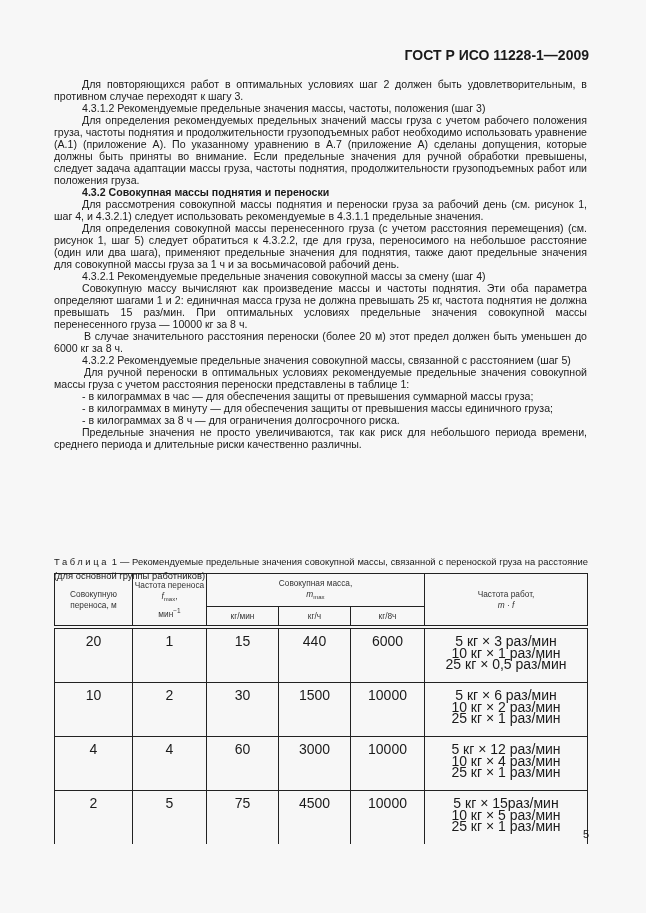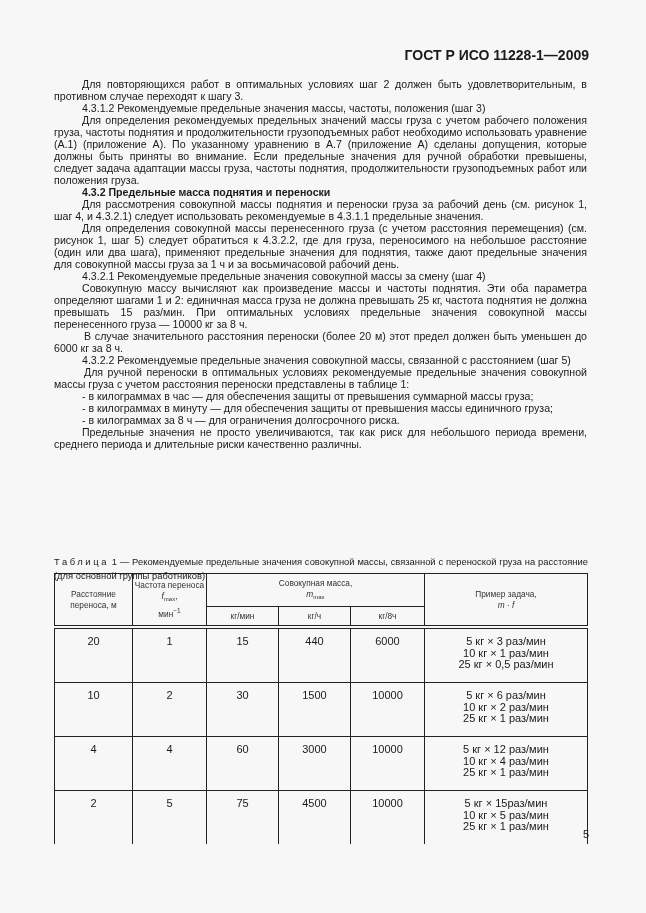--- a/index.html
+++ b/index.html
@@ -36,40 +36,40 @@
   table.t1 col.c6 { width: 163px; }
   table.t1 th, table.t1 td {
     border: 1.3px solid #222; text-align: center; vertical-align: top; font-weight: normal;
     padding: 0;
   }
   table.t1 thead th { color: #333; font-size: 8.3px; line-height: 11px; }
   table.t1 thead tr.h1 th { height: 32px; vertical-align: middle; }
   table.t1 thead tr.h2 th { height: 18px; vertical-align: middle; }
   table.t1 thead tr.h2 th { border-bottom: 4px double #222; text-align: center; }
   table.t1 thead tr.h1 th.rs { border-bottom: 4px double #222; }
-  table.t1 tbody td { height: 46px; padding-top: 7px; font-size: 11px; line-height: 11.5px; }
+  table.t1 tbody td { height: 46px; padding-top: 7px; font-size: 14px; line-height: 11.5px; }
   table.t1 tbody tr.last td { border-bottom: none; }
   .sub { font-size: 6px; vertical-align: -2px; }
   .sup { font-size: 6.5px; vertical-align: 4px; }
   .ital { font-style: italic; }
   .ex-line { display: block; }
   .pageno {
     position: absolute; left: 583px; top: 828px; font-size: 11px;
   }
 </style>
 </head>
 <body>
 
 <div class="header">ГОСТ Р ИСО 11228-1—2009</div>
 
 <div class="body-text">
   <p class="p">Для повторяющихся работ в оптимальных условиях шаг 2 должен быть удовлетворительным, в противном случае переходят к шагу 3.</p>
   <p class="p">4.3.1.2 Рекомендуемые предельные значения массы, частоты, положения (шаг 3)</p>
   <p class="p">Для определения рекомендуемых предельных значений массы груза с учетом рабочего положения груза, частоты поднятия и продолжительности грузоподъемных работ необходимо использовать уравнение (А.1) (приложение А). По указанному уравнению в А.7 (приложение А) сделаны допущения, которые должны быть приняты во внимание. Если предельные значения для ручной обработки превышены, следует задача адаптации массы груза, частоты поднятия, продолжительности грузоподъемных работ или положения груза.</p>
-  <p class="p bold">4.3.2 Предельные масса поднятия и переноски</p>
+  <p class="p bold">4.3.2 Совокупная массы поднятия и переноски</p>
   <p class="p">Для рассмотрения совокупной массы поднятия и переноски груза за рабочий день (см. рисунок 1, шаг 4, и 4.3.2.1) следует использовать рекомендуемые в 4.3.1.1 предельные значения.</p>
   <p class="p">Для определения совокупной массы перенесенного груза (с учетом расстояния перемещения) (см. рисунок 1, шаг 5) следует обратиться к 4.3.2.2, где для груза, переносимого на небольшое расстояние (один или два шага), применяют предельные значения для поднятия, также дают предельные значения для совокупной массы груза за 1 ч и за восьмичасовой рабочий день.</p>
   <p class="p">4.3.2.1 Рекомендуемые предельные значения совокупной массы за смену (шаг 4)</p>
   <p class="p">Совокупную массу вычисляют как произведение массы и частоты поднятия. Эти оба параметра определяют шагами 1 и 2: единичная масса груза не должна превышать 25 кг, частота поднятия не должна превышать 15 раз/мин. При оптимальных условиях предельные значения совокупной массы перенесенного груза — 10000 кг за 8 ч.</p>
   <p class="p ind2">В случае значительного расстояния переноски (более 20 м) этот предел должен быть уменьшен до 6000 кг за 8 ч.</p>
   <p class="p">4.3.2.2 Рекомендуемые предельные значения совокупной массы, связанной с расстоянием (шаг 5)</p>
   <p class="p ind2">Для ручной переноски в оптимальных условиях рекомендуемые предельные значения совокупной массы груза с учетом расстояния переноски представлены в таблице 1:</p>
   <p class="li">- в килограммах в час — для обеспечения защиты от превышения суммарной массы груза;</p>
   <p class="li">- в килограммах в минуту — для обеспечения защиты от превышения массы единичного груза;</p>
   <p class="li">- в килограммах за 8 ч — для ограничения долгосрочного риска.</p>
@@ -84,31 +84,31 @@
   <colgroup>
     <col class="c1">
       <col class="c2">
       <col class="c3">
       <col class="c4">
       <col class="c5">
       <col class="c6">
   </colgroup>
   <thead>
     <tr class="h1">
-      <th rowspan="2" class="rs">Расстояние переноса, м</th>
+      <th rowspan="2" class="rs">Совокупную переноса, м</th>
       <th rowspan="2" class="rs">
         <span>Частота переноса </span><span class="ital">f</span><span class="sub">max</span>,<br>
         <span>мин</span><span class="sup">−1</span>
       </th>
       <th colspan="3">
         <span>Совокупная масса,</span><br>
         <span class="ital">m</span><span class="sub">max</span>
       </th>
       <th rowspan="2" class="rs">
-        <span>Пример задача,</span><br>
+        <span>Частота работ,</span><br>
         <span class="ital">m · f</span>
       </th>
     </tr>
     <tr class="h2">
       <th>кг/мин</th>
       <th>кг/ч</th>
       <th>кг/8ч</th>
     </tr>
   </thead>
   <tbody>

